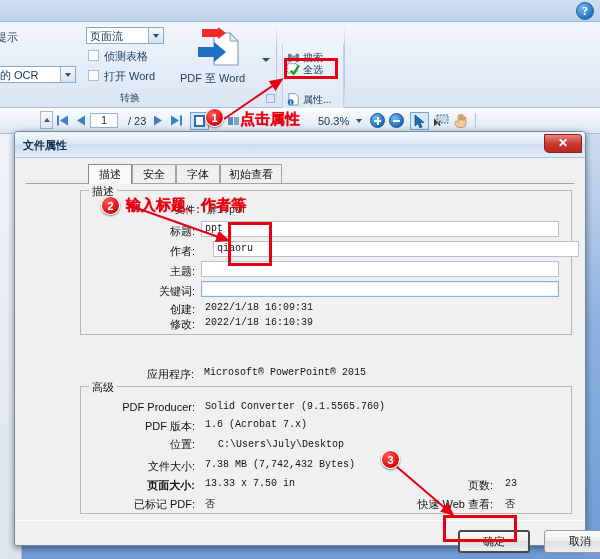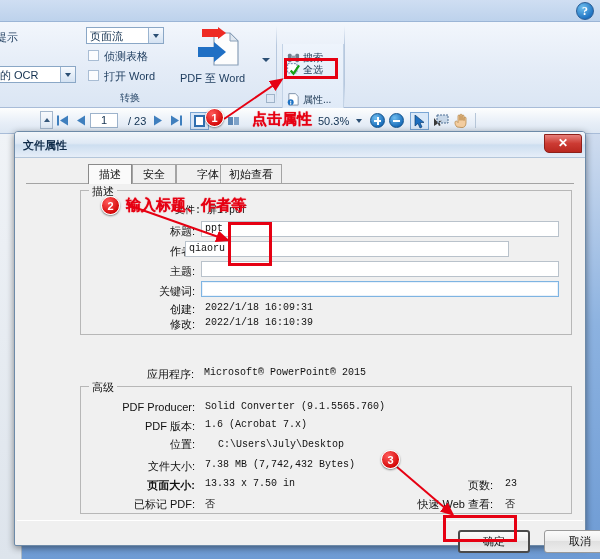--- a/index.html
+++ b/index.html
@@ -392,38 +392,38 @@
   <div class="dlg-title">
     <div class="dlg-title-text">文件属性</div>
     <div class="dlg-close">✕</div>
   </div>
 
   <div class="dlg-client">
 
     <div class="tabstrip">
       <div class="tab active" style="left:62px; width:44px;">描述</div>
       <div class="tab" style="left:106px; width:44px;">安全</div>
-      <div class="tab" style="left:150px; width:64px;">字体</div>
+      <div class="tab" style="left:150px; width:44px;">字体</div>
       <div class="tab" style="left:194px; width:62px;">初始查看</div>
     </div>
     <div class="tab-underline"></div>
 
     <div class="panel" style="left:64px; top:32px; width:492px; height:145px;">
       <div class="panel-legend">描述</div>
 
       <div class="filename-line" style="left:94px; top:12px;">
         <span>文件:</span>
         <span>屏1.pdf</span>
       </div>
 
       <div class="flabel" style="left:10px; top:33px; width:104px;">标题:</div>
       <div class="finput" style="left:120px; top:30px; width:358px;">ppt</div>
 
       <div class="flabel" style="left:10px; top:53px; width:104px;">作者:</div>
-      <div class="finput" style="left:104px; top:50px; width:324px;font-family:Liberation Mono, monospace;">qiaoru</div>
+      <div class="finput" style="left:132px; top:50px; width:366px;font-family:Liberation Mono, monospace;">qiaoru</div>
 
       <div class="flabel" style="left:10px; top:73px; width:104px;">主题:</div>
       <div class="finput" style="left:120px; top:70px; width:358px;"></div>
 
       <div class="flabel" style="left:10px; top:93px; width:104px;">关键词:</div>
       <div class="finput focus" style="left:120px; top:90px; width:358px;"></div>
 
       <div class="flabel" style="left:10px; top:111px; width:104px;">创建:</div>
       <div class="fval" style="left:124px; top:111px;">2022/1/18 16:09:31</div>
 
@@ -479,19 +479,19 @@
       <marker id="ah" markerWidth="7" markerHeight="7" refX="5.4" refY="3" orient="auto">
         <path d="M0,0 L7,3 L0,6 Z" fill="#e60012"></path>
       </marker>
     </defs>
     <line x1="224" y1="119" x2="281" y2="80" stroke="#e60012" stroke-width="2" marker-end="url(#ah)"></line>
     <line x1="128" y1="205" x2="227" y2="240" stroke="#e60012" stroke-width="2" marker-end="url(#ah)"></line>
     <line x1="397" y1="467" x2="452" y2="514" stroke="#e60012" stroke-width="2" marker-end="url(#ah)"></line>
   </svg>
 
   <div class="badge" style="left:205px; top:108px;">1</div>
-  <div class="anno-text" style="left:252px; top:110px;">点击属性</div>
+  <div class="anno-text" style="left:240px; top:110px;">点击属性</div>
 
   <div class="badge" style="left:101px; top:196px;">2</div>
   <div class="anno-text" style="left:126px; top:196px;">输入标题、作者等</div>
 
   <div class="badge" style="left:381px; top:450px;">3</div>
 </div>
 
 </body></html>

